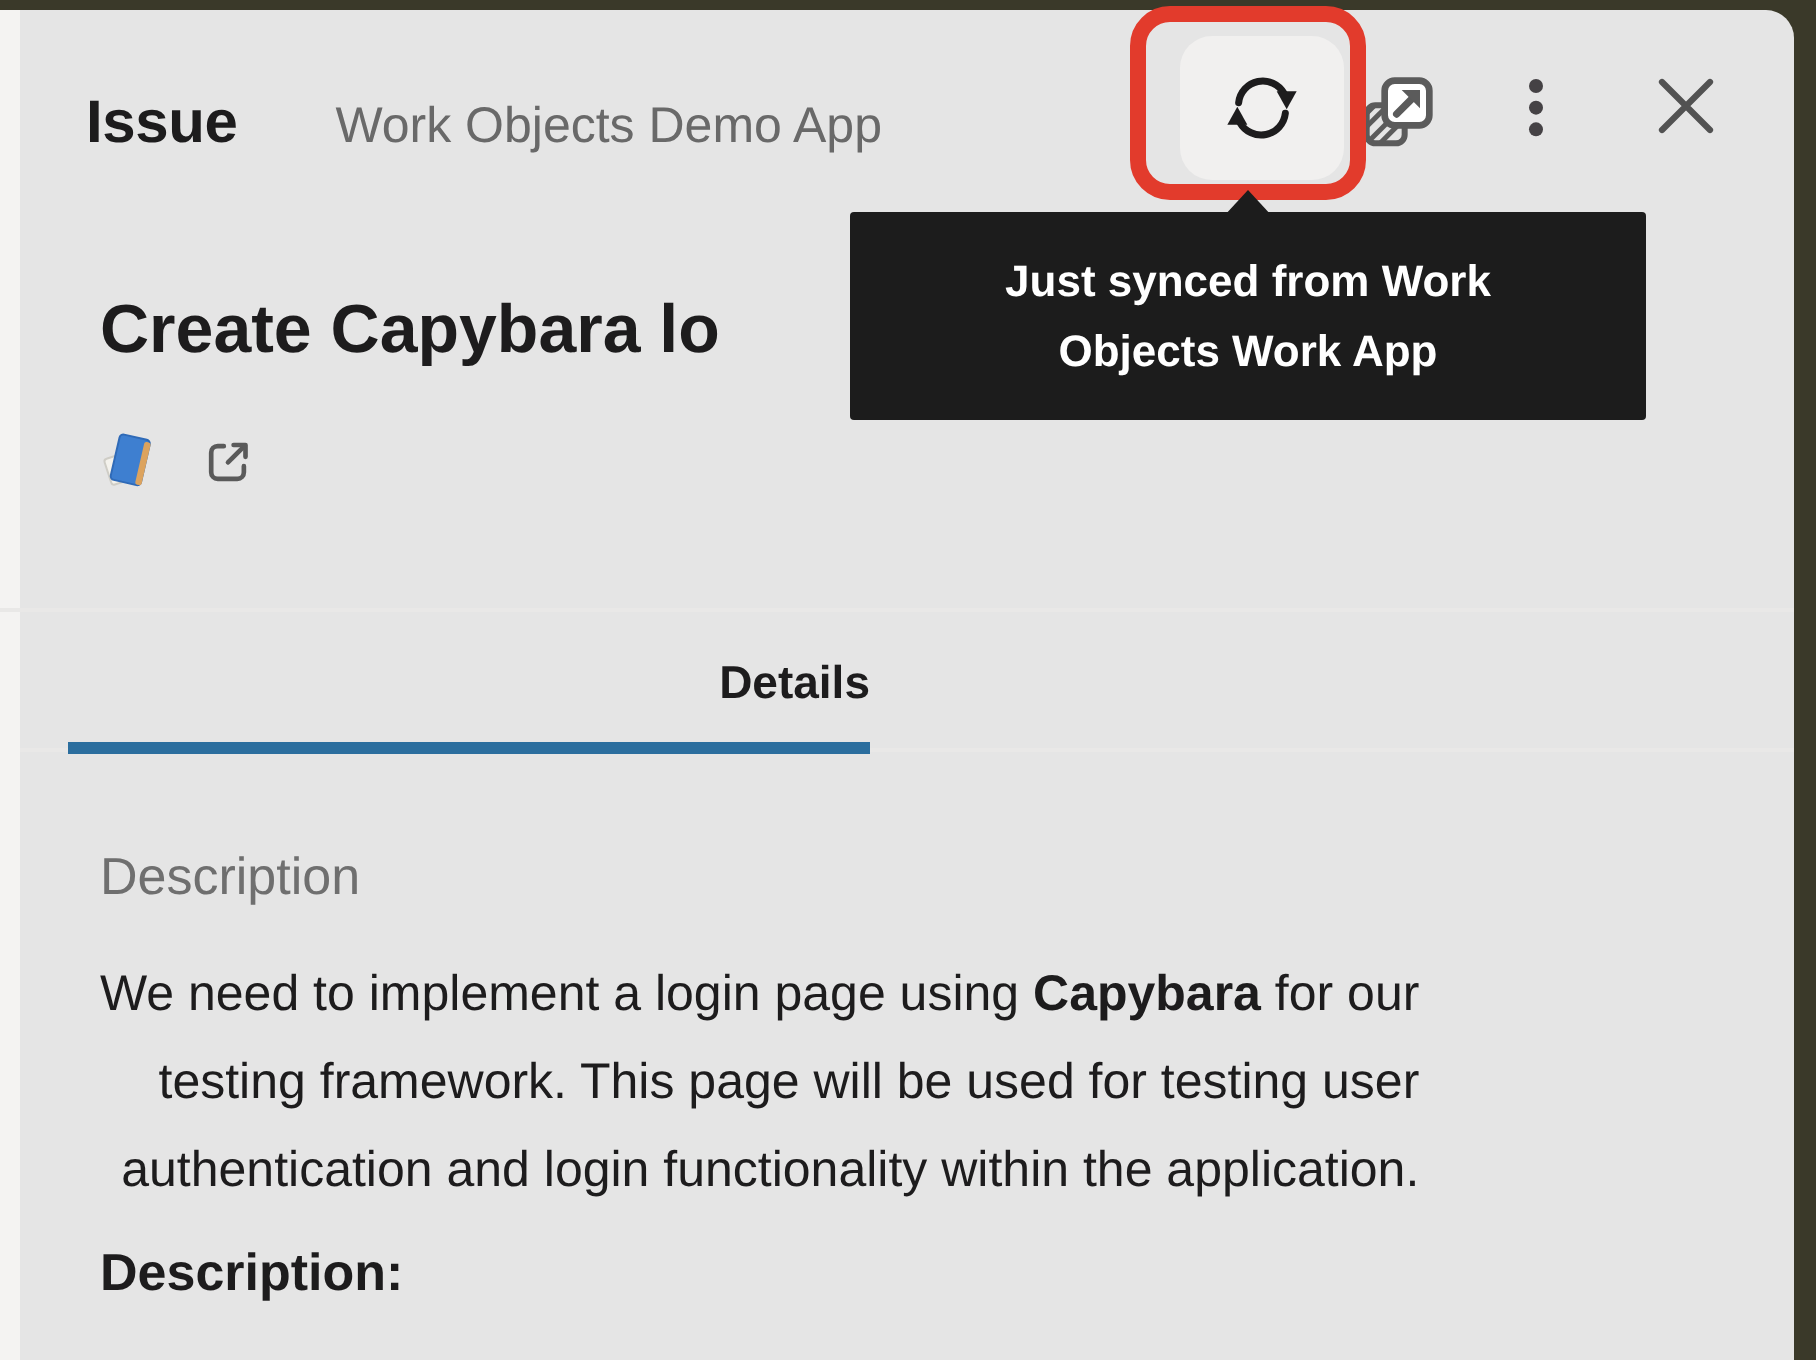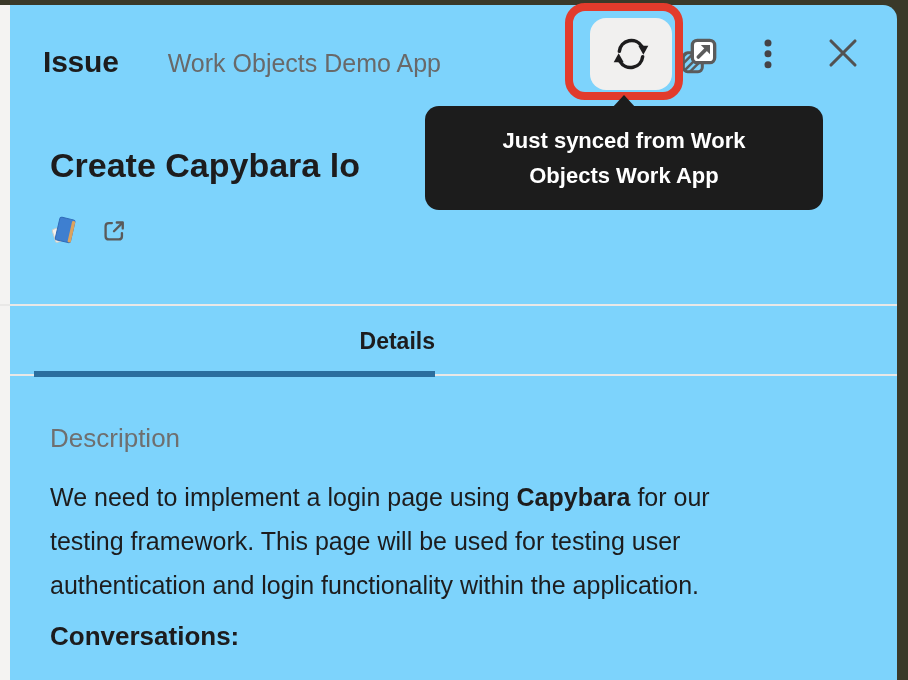--- a/index.html
+++ b/index.html
@@ -3,39 +3,39 @@
 <meta charset="utf-8">
 <style>
   html,body{margin:0;padding:0;}
   body{
     width:908px;height:680px;position:relative;overflow:hidden;
     background:#3a3929;
     font-family:"Liberation Sans", sans-serif;
     -webkit-font-smoothing:antialiased;
   }
   .left-strip{position:absolute;left:0;top:5px;width:10px;bottom:0;background:#f4f3f2;z-index:1;}
-  .panel{position:absolute;left:10px;top:5px;right:11px;bottom:0;background:#7dd3fc;border-top-right-radius:14px;z-index:2;}
+  .panel{position:absolute;left:10px;top:5px;right:11px;bottom:0;background:#e5e5e5;border-top-right-radius:14px;z-index:2;}
   .full-divider{position:absolute;left:0;top:304px;width:897px;height:2px;background:#e9e8e7;z-index:3;}
 
   
   .hdr{position:absolute;left:33px;top:40px;display:flex;align-items:baseline;gap:17px;z-index:2;}
   .hdr-type{font-size:30px;font-weight:800;color:#1d1c1d;letter-spacing:-0.2px;}
   .hdr-app{font-size:25px;color:#696969;margin-left:32px;}
 
   .sync-btn{position:absolute;left:580px;top:13px;width:82px;height:72px;border-radius:16px;background:#f1f0ef;
     display:flex;align-items:center;justify-content:center;z-index:2;cursor:pointer;}
   .red-annotation{position:absolute;left:555px;top:-2px;width:118px;height:97px;box-sizing:border-box;
     border:8px solid #e23b2c;border-radius:20px;z-index:7;pointer-events:none;}
   .icon-btn{position:absolute;width:44px;height:44px;display:flex;align-items:center;justify-content:center;z-index:2;cursor:pointer;}
   .popout-btn{left:667px;top:29px;}
   .kebab-btn{left:736px;top:26px;}
   .close-btn{left:811px;top:26px;}
 
   
-  .tooltip{position:absolute;left:415px;top:101px;width:398px;height:104px;background:#1c1c1c;border-radius:14px;
+  .tooltip{position:absolute;left:415px;top:101px;width:398px;height:104px;background:#1c1c1c;border-radius:2px;
     display:flex;flex-direction:column;align-items:center;justify-content:center;z-index:6;}
   .tooltip div{color:#ffffff;font-weight:700;font-size:22px;line-height:35px;white-space:nowrap;}
   .tooltip-arrow{position:absolute;left:602px;top:90px;width:0;height:0;z-index:8;
     border-left:12px solid transparent;border-right:12px solid transparent;border-bottom:13px solid #1c1c1c;}
 
   
   .obj-title{position:absolute;left:40px;top:140px;font-size:34px;line-height:40px;font-weight:800;color:#1d1c1d;white-space:nowrap;z-index:1;}
   .title-icons{position:absolute;left:40px;top:210px;display:flex;align-items:center;gap:19px;z-index:2;}
 
   
@@ -43,21 +43,21 @@
     font-size:23px;color:#454245;z-index:4;cursor:pointer;}
   .tab-details{left:24px;width:401px;font-weight:700;color:#1d1c1d;justify-content:flex-end;}
   .tab-conversations{left:425px;width:432px;font-weight:700;}
   .tab-count{font-weight:400;color:#696969;margin-left:9px;}
   .tab-bottom-divider{position:absolute;left:0;top:369px;width:100%;height:2px;background:#e9e8e7;z-index:3;}
   .tab-underline{position:absolute;left:24px;top:366px;width:401px;height:6px;background:#2b6e9e;z-index:4;}
 
   
   .desc-heading{position:absolute;left:40px;top:418px;font-size:26px;color:#6f6f6f;z-index:2;}
   .paragraph{position:absolute;left:40px;top:470px;font-size:25px;line-height:44px;color:#1d1c1d;z-index:2;}
-  .paragraph .pline{white-space:nowrap;}
+  .paragraph .pline{white-space:nowrap;text-align:right;}
   .paragraph b{font-weight:700;}
   .req-heading{position:absolute;left:40px;top:616px;font-size:26px;font-weight:700;color:#1d1c1d;white-space:nowrap;z-index:2;}
 
   svg{display:block;}
 </style>
 </head>
 <body>
 
 <div class="left-strip"></div>
 
@@ -158,17 +158,17 @@
   <div class="tab-underline"></div>
 
   <div class="desc-heading">Description</div>
 
   <div class="paragraph">
     <div class="pline"><span>We need to implement a login page using </span><b>Capybara</b><span> for our</span></div>
     <div class="pline">testing framework. This page will be used for testing user</div>
     <div class="pline">authentication and login functionality within the application.</div>
   </div>
 
-  <div class="req-heading">Conversations:</div>
+  <div class="req-heading">Description:</div>
 
 </div>
 
 <div class="full-divider"></div>
 
 </body></html>

